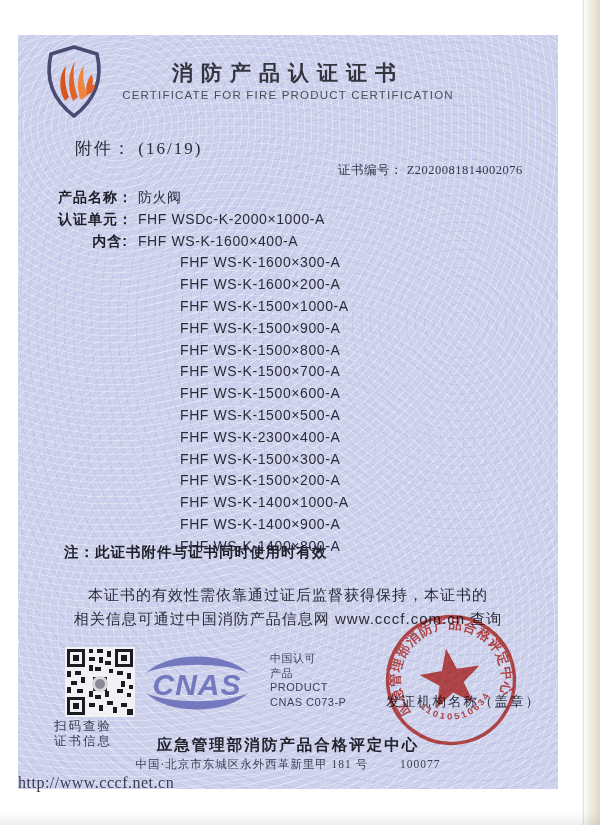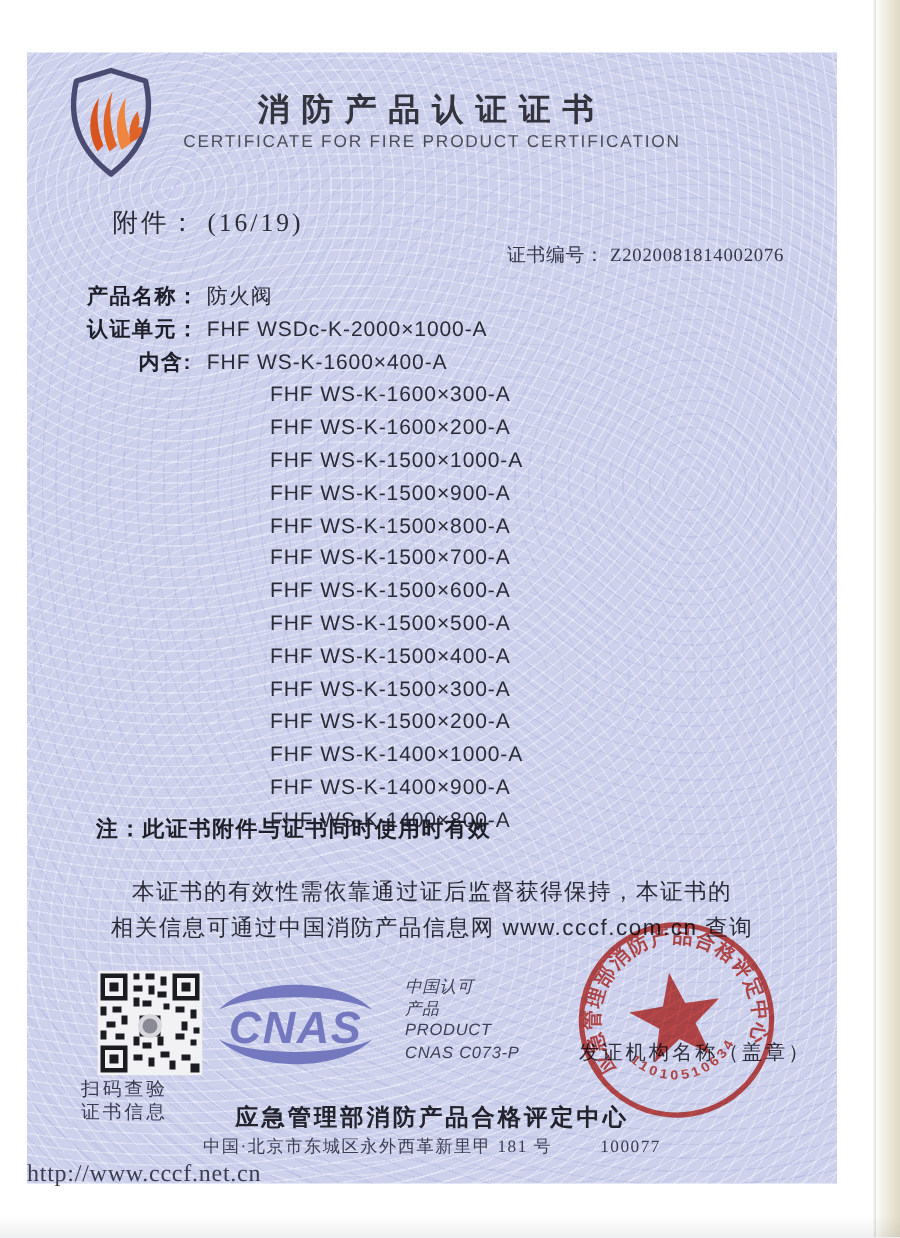--- a/index.html
+++ b/index.html
@@ -68,21 +68,21 @@
     font-size:15px;line-height:23.5px;color:#2b2b38;letter-spacing:1px;
   }
   .qr{position:absolute;left:47px;top:612px;width:70px;height:70px;}
   .qr-caption{
     position:absolute;left:36px;top:684px;width:92px;text-align:left;
     font-size:12.5px;line-height:15px;color:#3a3a50;letter-spacing:2px;
   }
   .cnas-logo{position:absolute;left:116px;top:618px;width:126px;height:60px;}
   .cnas-text{
     position:absolute;left:252px;top:616px;font-size:11px;line-height:14.5px;
-    color:#3e3e56;letter-spacing:.5px;font-style:italic;
+    color:#3e3e56;letter-spacing:.5px;
   }
   .issuer-label{
     position:absolute;left:368px;top:658px;font-size:13.5px;color:#2e2e3c;
     letter-spacing:2px;z-index:1;
   }
   .stamp{
     position:absolute;left:366px;top:578px;width:134px;height:134px;
     transform:rotate(-9deg);opacity:.88;mix-blend-mode:multiply;z-index:2;
   }
   .org{
@@ -145,21 +145,21 @@
       <span class="fvalue">FHF WS-K-1600×400-A</span>
     </div>
     <div class="frow model-row"><span class="fvalue">FHF WS-K-1600×300-A</span></div>
     <div class="frow model-row"><span class="fvalue">FHF WS-K-1600×200-A</span></div>
     <div class="frow model-row"><span class="fvalue">FHF WS-K-1500×1000-A</span></div>
     <div class="frow model-row"><span class="fvalue">FHF WS-K-1500×900-A</span></div>
     <div class="frow model-row"><span class="fvalue">FHF WS-K-1500×800-A</span></div>
     <div class="frow model-row"><span class="fvalue">FHF WS-K-1500×700-A</span></div>
     <div class="frow model-row"><span class="fvalue">FHF WS-K-1500×600-A</span></div>
     <div class="frow model-row"><span class="fvalue">FHF WS-K-1500×500-A</span></div>
-    <div class="frow model-row"><span class="fvalue">FHF WS-K-1500×400-A</span></div>
+    <div class="frow model-row"><span class="fvalue">FHF WS-K-2300×400-A</span></div>
     <div class="frow model-row"><span class="fvalue">FHF WS-K-1500×300-A</span></div>
     <div class="frow model-row"><span class="fvalue">FHF WS-K-1500×200-A</span></div>
     <div class="frow model-row"><span class="fvalue">FHF WS-K-1400×1000-A</span></div>
     <div class="frow model-row"><span class="fvalue">FHF WS-K-1400×900-A</span></div>
     <div class="frow model-row"><span class="fvalue">FHF WS-K-1400×800-A</span></div>
   </div>
 
   <div class="note">注：此证书附件与证书同时使用时有效</div>
 
   <div class="statement">

